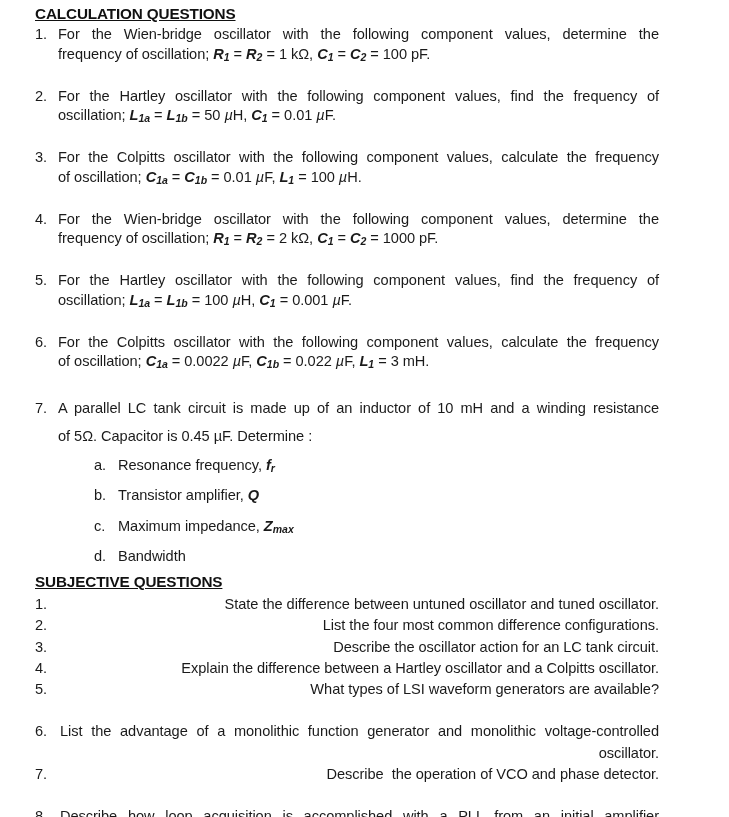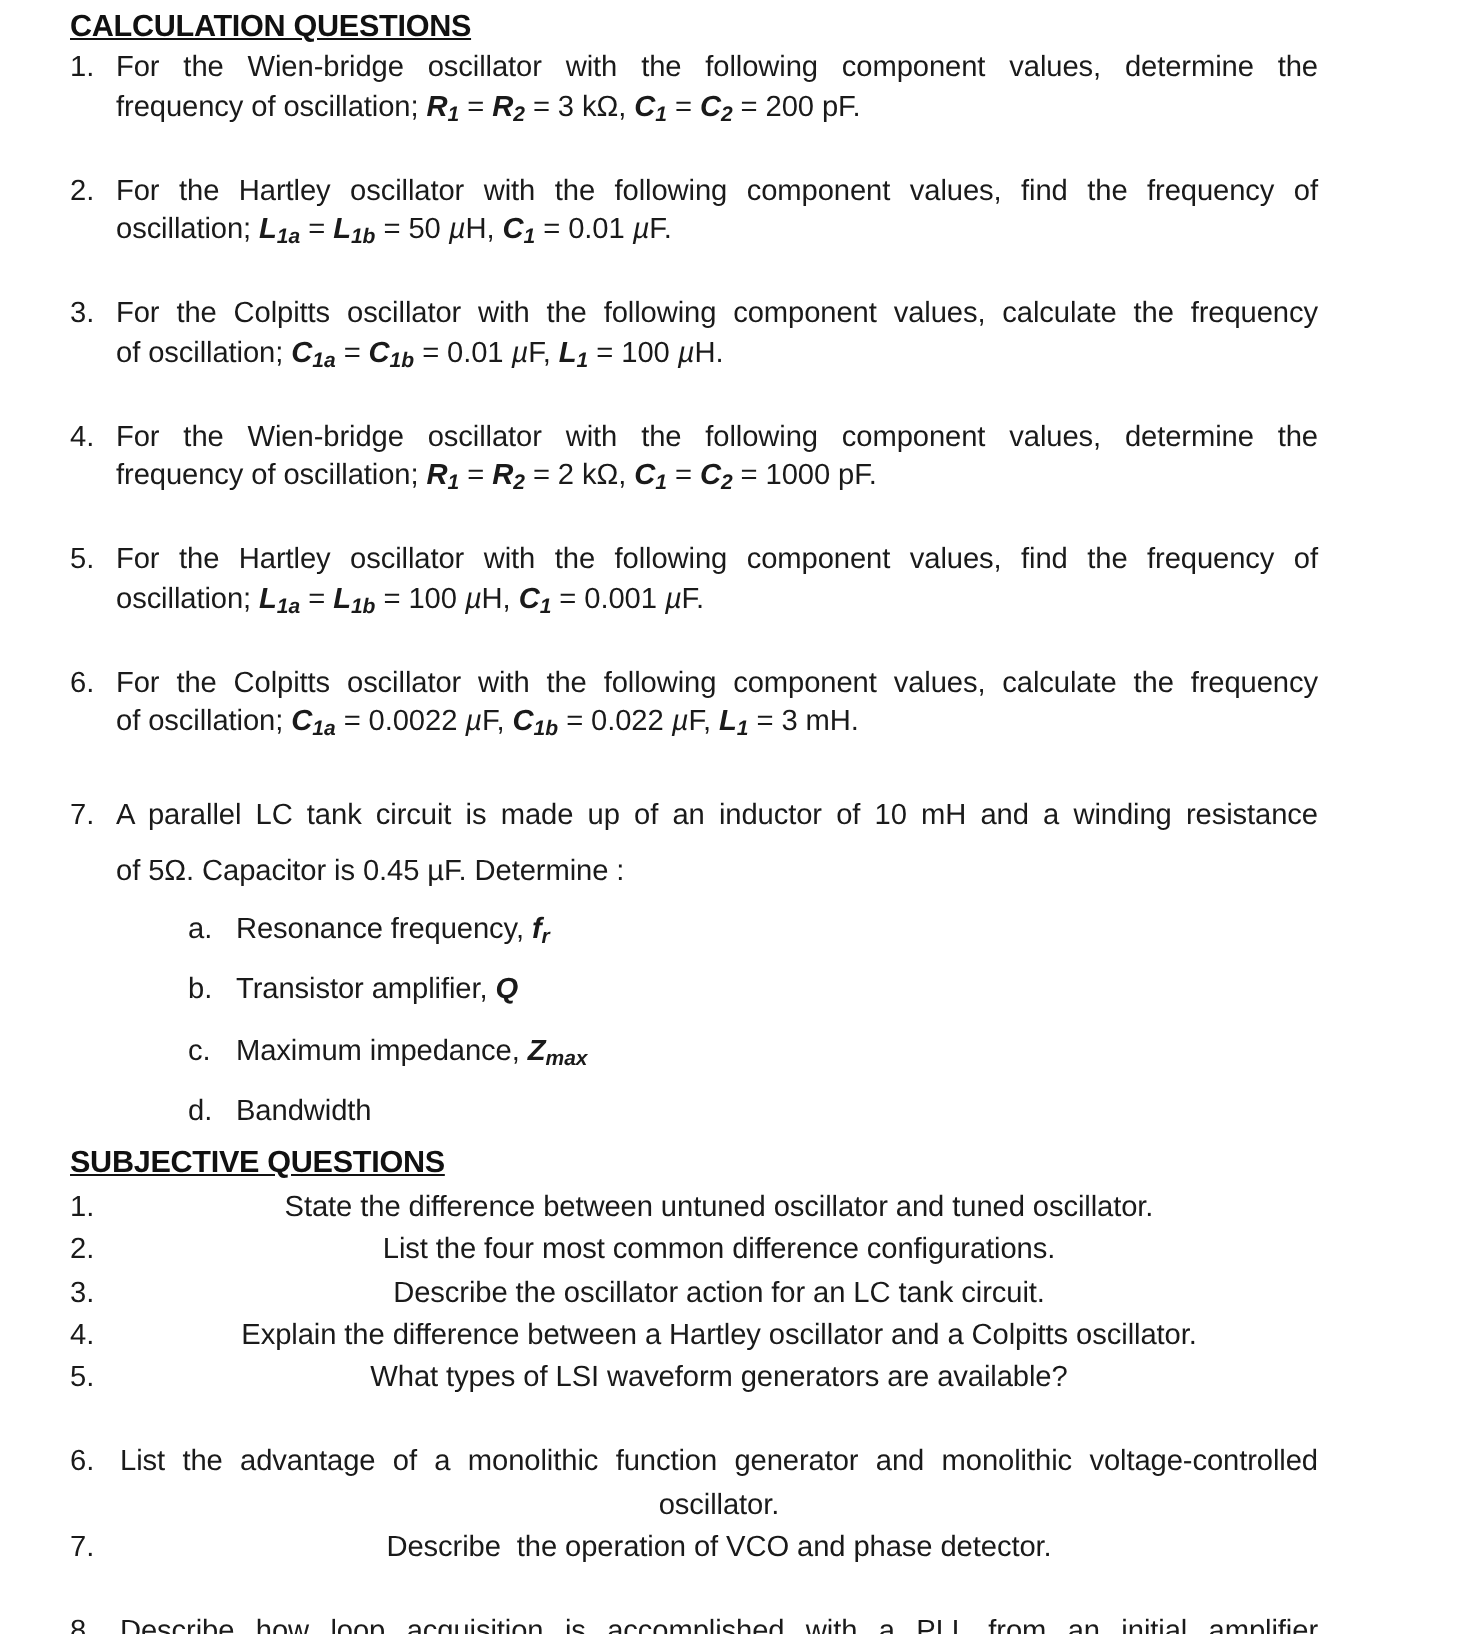--- a/index.html
+++ b/index.html
@@ -127,21 +127,21 @@
     width: 22px;
   }
   .subj-item .line.justify {
     display: block;
     text-align: justify;
     text-align-last: justify;
     margin-top: 21px;
   }
   .subj-item .line.last {
     display: block;
-    text-align: center;
+    text-align: right;
   }
 
   
   i.var {
     font-style: italic;
     font-weight: bold;
   }
   .sub {
     font-size: 0.72em;
     vertical-align: -0.22em;
@@ -157,21 +157,21 @@
 
 <div class="page">
 
   <div class="section-head" id="calc-head">CALCULATION QUESTIONS</div>
 
   <div class="calc-list">
 
     <div class="calc-item" id="calc-item-1">
       <span class="marker">1.</span>
       <span class="line justify">For the Wien-bridge oscillator with the following component values, determine the</span>
-      <span class="line last"><span>frequency of oscillation; </span><i class="var"><span>R</span><span class="sub">1</span></i> = <i class="var"><span>R</span><span class="sub">2</span></i> = <span class="nowrap">3 kΩ</span>, <i class="var"><span>C</span><span class="sub">1</span></i> = <i class="var"><span>C</span><span class="sub">2</span></i> = <span class="nowrap">200 pF.</span></span>
+      <span class="line last"><span>frequency of oscillation; </span><i class="var"><span>R</span><span class="sub">1</span></i> = <i class="var"><span>R</span><span class="sub">2</span></i> = <span class="nowrap">1 kΩ</span>, <i class="var"><span>C</span><span class="sub">1</span></i> = <i class="var"><span>C</span><span class="sub">2</span></i> = <span class="nowrap">100 pF.</span></span>
     </div>
 
     <div class="calc-item" id="calc-item-2">
       <span class="marker">2.</span>
       <span class="line justify">For the Hartley oscillator with the following component values, find the frequency of</span>
       <span class="line last"><span>oscillation; </span><i class="var"><span>L</span><span class="sub">1a</span></i> = <i class="var"><span>L</span><span class="sub">1b</span></i> = <span>50</span> <span class="nowrap"><i class="mu-i">µ</i><span>H</span></span>, <i class="var"><span>C</span><span class="sub">1</span></i> = <span>0.01</span> <span class="nowrap"><i class="mu-i">µ</i><span>F.</span></span></span>
     </div>
 
     <div class="calc-item" id="calc-item-3">
       <span class="marker">3.</span>

